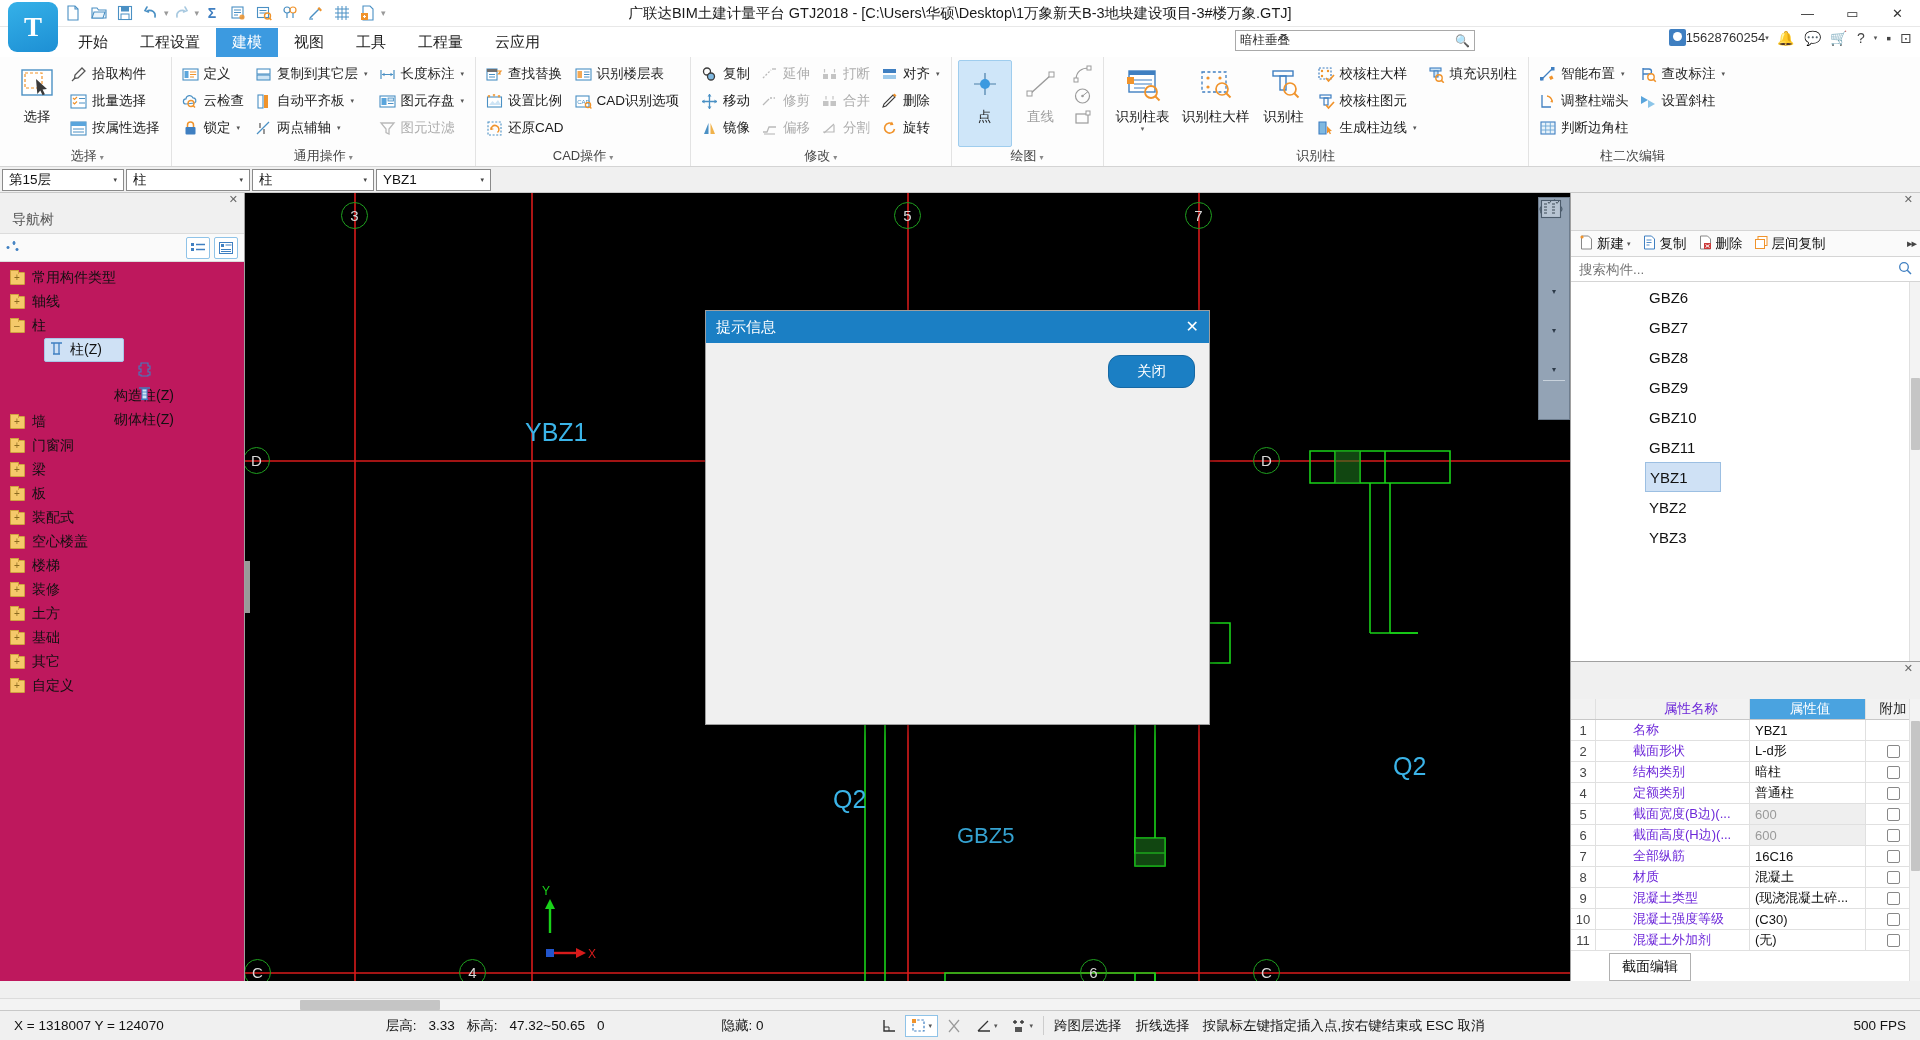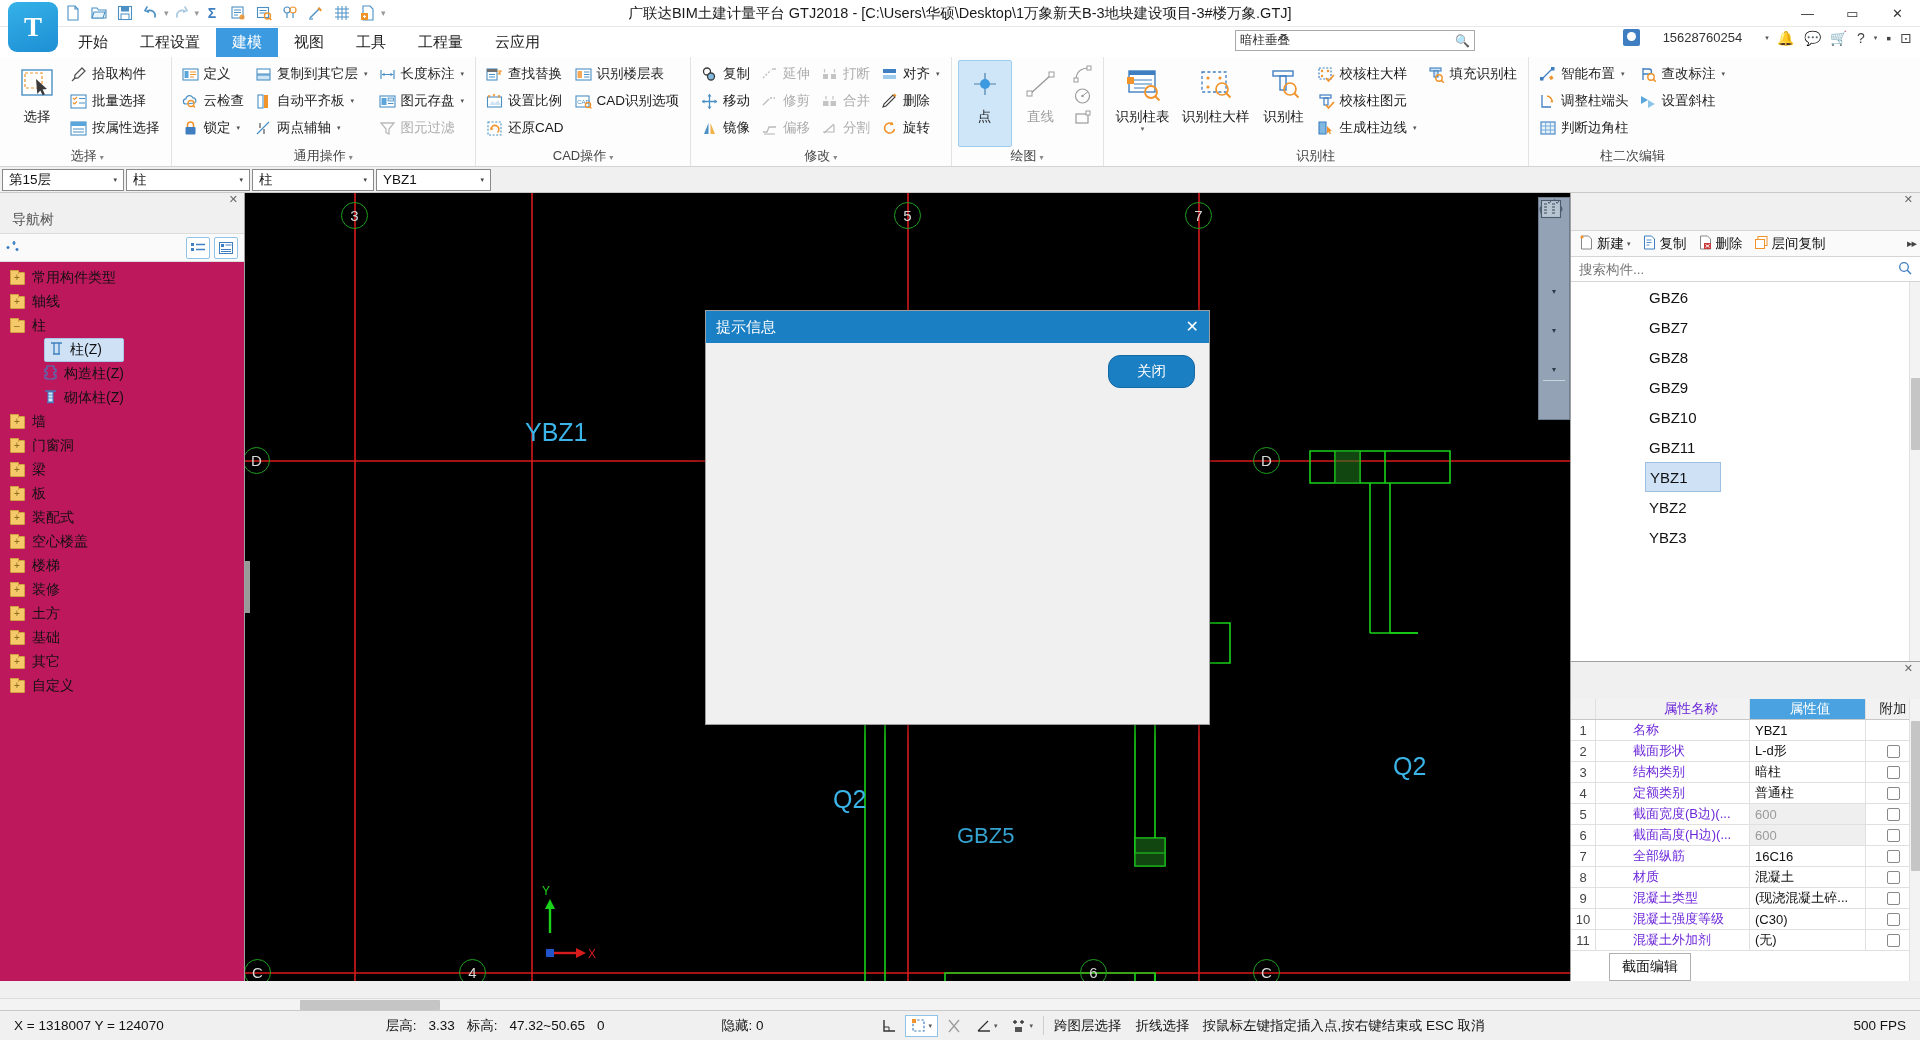--- a/index.html
+++ b/index.html
@@ -53,21 +53,21 @@
     position: absolute; right: 445px; top: 3px;
     width: 240px; height: 21px; border: 1px solid #a9a9a9; background: #fff;
     display: flex; align-items: center; padding: 0 4px; font-size: 12.5px; color: #333;
   }
   .topsearch input { border: 0; outline: 0; flex: 1; font-size: 12.5px; font-family: Liberation Serif, serif; color:#333; }
   .topsearch .sico { color: #666; font-size: 12px; }
   .topright {
     position: absolute; right: 8px; top: 2px; display: flex; align-items: center; gap: 9px;
     font-size: 13px; color: #333;
   }
-  .user-chip { display: flex; align-items: center; gap: 23px; }
+  .user-chip { display: flex; align-items: center; gap: 0; }
   .user-av { width: 17px; height: 17px; background: #3f7fc1; border-radius: 2px; position: relative; }
   .user-av::after {
     content:''; position:absolute; left:4px; top:3px; width:9px; height:9px;
     background:#fff; border-radius:50%;
   }
   .tr-ico { cursor: pointer; color: #444; font-size: 14px; }
 
   
   .applogo {
     position: absolute; left: 8px; top: 2px; width: 50px; height: 50px;
@@ -146,21 +146,21 @@
   .tt-right { margin-left: auto; display: flex; gap: 4px; }
   .tt-btn {
     width: 24px; height: 22px; border: 1px solid #8fc3e8; border-radius: 2px;
     background: #fff; display:flex; align-items:center; justify-content:center; cursor: pointer;
   }
   .tree { flex: 1; background: #be185d; overflow: hidden; padding-top: 4px; }
   .tnode {
     display: flex; align-items: center; gap: 7px; height: 24px; padding-left: 10px;
     font-size: 14px; color: #111; cursor: pointer;
   }
-  .tnode.child { padding-left: 44px; }
+  .tnode.child { padding-left: 44px; flex-direction: column; }
   .tnode.sel { background: #cfe1f5; border: 1px solid #a8c6e8; width: 80px; margin-left: 44px; padding-left: 5px; border-radius: 2px; }
   .folder {
     width: 15px; height: 13px; background: #f5c96a; border: 1px solid #d0a23f;
     border-radius: 1px; position: relative; flex-shrink: 0;
   }
   .folder::before {
     content:''; position:absolute; left:-1px; top:-3px; width:7px; height:3px;
     background:#f5c96a; border:1px solid #d0a23f; border-bottom:0; border-radius: 1px 1px 0 0;
   }
   .folder::after {

